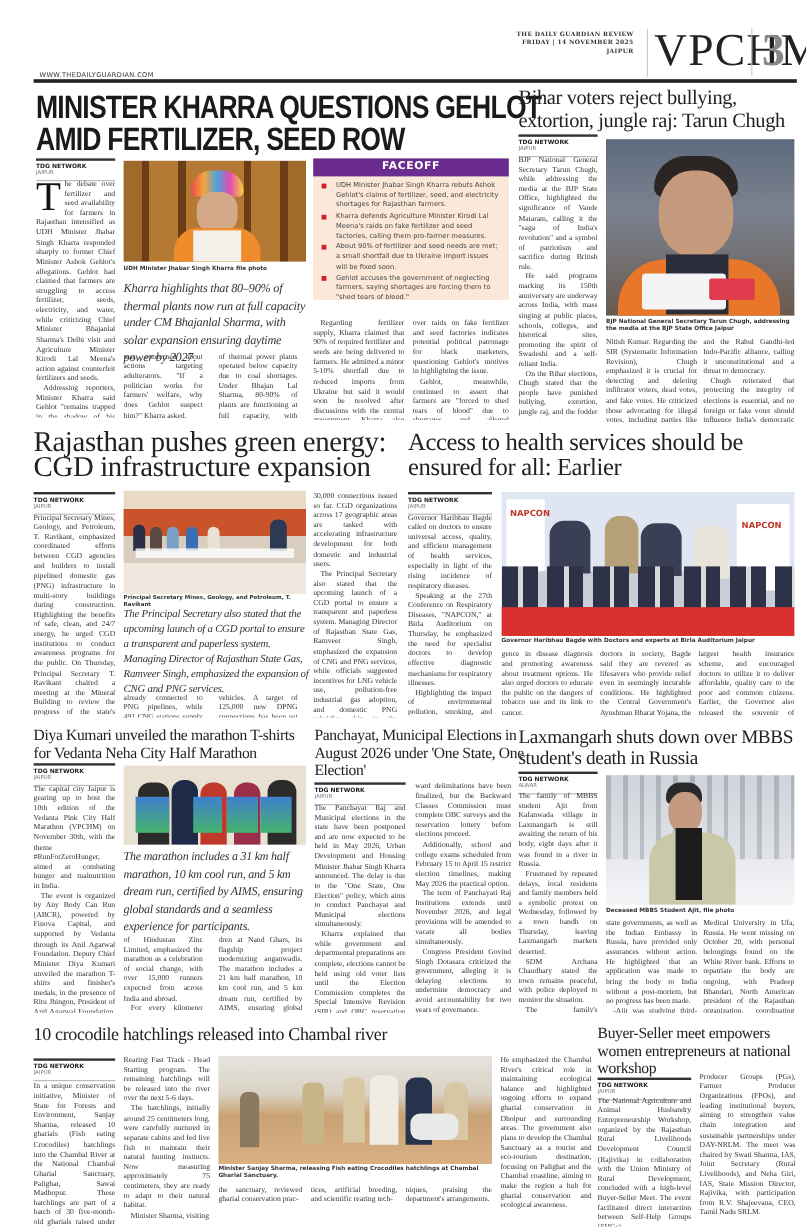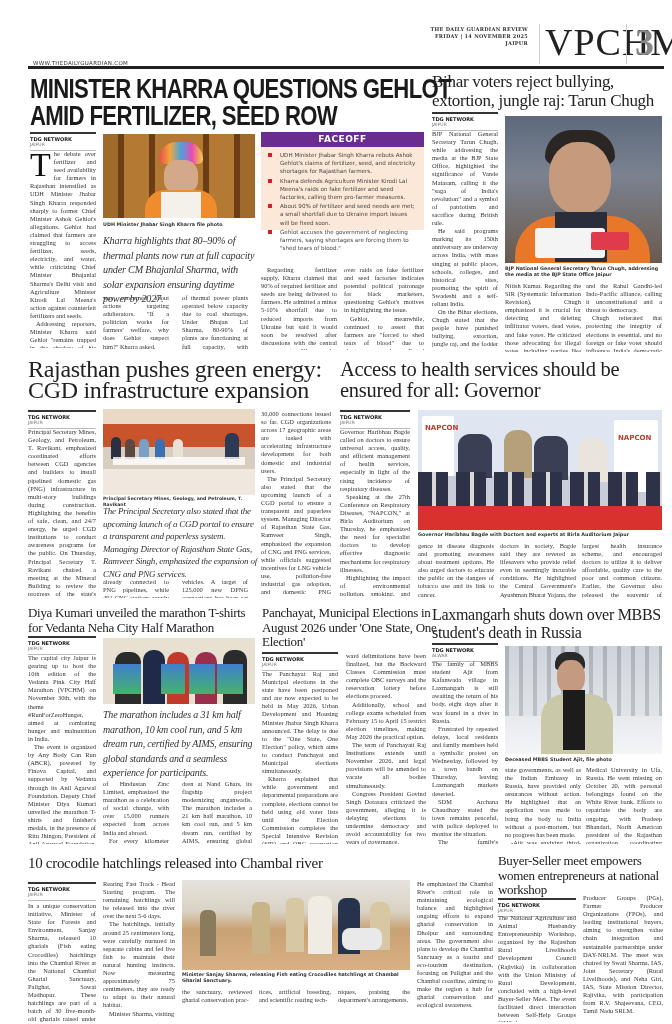--- a/index.html
+++ b/index.html
@@ -68,21 +68,21 @@
   <div class="abs pull" style="left:103px;top:234px;width:155px;font-size:10.2px;line-height:14.5px">Kharra highlights that 80–90% of thermal plants now run at full capacity under CM Bhajanlal Sharma, with solar expansion ensuring daytime power by 2027.</div>
 
   <div class="abs col" style="left:103px;top:294px;width:66px;height:56px">
     <p class="first">was concerned about actions targeting adulterators. "If a politician works for farmers' welfare, why does Gehlot suspect him?" Kharra asked.</p>
 
   </div>
   <div class="abs col" style="left:182px;top:294px;width:66px;height:56px">
     <p class="first">of thermal power plants operated below capacity due to coal shortages. Under Bhajan Lal Sharma, 80-90% of plants are functioning at full capacity, with progress in solar energy ensuring daytime electricity for irrigation by 2027.</p>
   </div>
 
-  <div class="abs faceoff" style="left:261px;top:132px;width:163px;height:98px">
+  <div class="abs faceoff" style="left:261px;top:132px;width:163px;height:118px">
     <div class="faceoff-head">FACEOFF</div>
     <ul>
       <li><span class="bul"></span><span>UDH Minister Jhabar Singh Kharra rebuts Ashok Gehlot's claims of fertilizer, seed, and electricity shortages for Rajasthan farmers.</span></li>
       <li><span class="bul"></span><span>Kharra defends Agriculture Minister Kirodi Lal Meena's raids on fake fertilizer and seed factories, calling them pro-farmer measures.</span></li>
       <li><span class="bul"></span><span>About 90% of fertilizer and seed needs are met; a small shortfall due to Ukraine import issues will be fixed soon.</span></li>
       <li><span class="bul"></span><span>Gehlot accuses the government of neglecting farmers, saying shortages are forcing them to "shed tears of blood."</span></li>
     </ul>
   </div>
 
   <div class="abs col" style="left:261px;top:266px;width:76px;height:84px">
@@ -150,21 +150,21 @@
   <div class="abs col" style="left:182px;top:578px;width:66px;height:20px">
     <p class="first">vehicles. A target of 125,000 new DPNG connections has been set this year, with over</p>
   </div>
   <div class="abs col" style="left:261px;top:410px;width:70px;height:188px">
     <p class="first">30,000 connections issued so far. CGD organizations across 17 geographic areas are tasked with accelerating infrastructure development for both domestic and industrial users.</p>
     <p>The Principal Secretary also stated that the upcoming launch of a CGD portal to ensure a transparent and paperless system. Managing Director of Rajasthan State Gas, Ramveer Singh, emphasized the expansion of CNG and PNG services, while officials suggested incentives for LNG vehicle use, pollution-free industrial gas adoption, and domestic PNG subsidies akin to the Ujjwala scheme. Senior officials from Mines, Petroleum, IT, and CGD institutions attended the meeting.</p>
   </div>
 </div>
 
 <div>
-  <div class="abs h-serif" style="left:340px;top:359px;width:330px;font-size:20.5px;line-height:21px">Access to health services should be ensured for all: Governor</div>
+  <div class="abs h-serif" style="left:340px;top:359px;width:330px;font-size:20.5px;line-height:21px">Access to health services should be ensured for all: Earlier</div>
   <div class="abs" style="left:340px;top:410px;width:70px">
     <div class="byline">TDG NETWORK</div>
     <div class="byloc">JAIPUR</div>
   </div>
   <div class="abs col" style="left:340px;top:428px;width:70px;height:168px">
     <p class="first">Governor Haribhau Bagde called on doctors to ensure universal access, quality, and efficient management of health services, especially in light of the rising incidence of respiratory diseases.</p>
     <p>Speaking at the 27th Conference on Respiratory Diseases, "NAPCON," at Birla Auditorium on Thursday, he emphasized the need for specialist doctors to develop effective diagnostic mechanisms for respiratory illnesses.</p>
     <p>Highlighting the impact of environmental pollution, smoking, and allergies on respiratory health, Bagde stressed the importance of using artificial intelli-</p>
   </div>
   <div class="abs photo" style="left:418px;top:410px;width:244px;height:120px;background:linear-gradient(180deg,#dfe6f2 0 55%,#c9cdd8 55% 80%,#d9322e 80%)">

